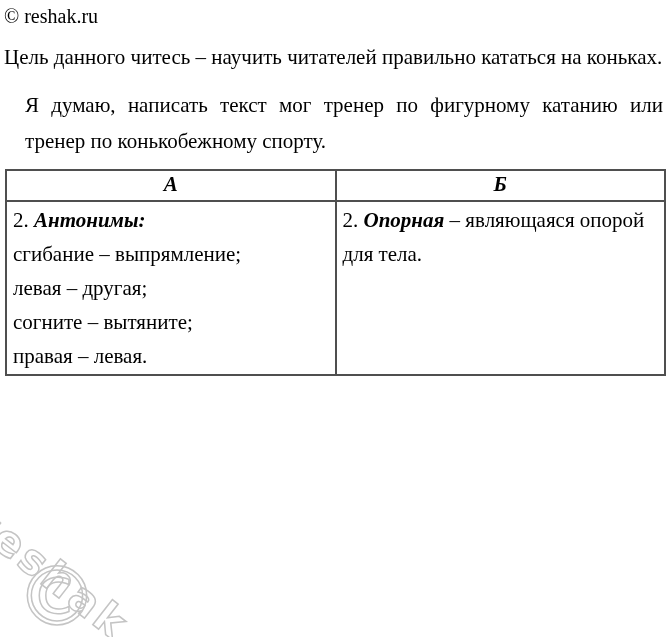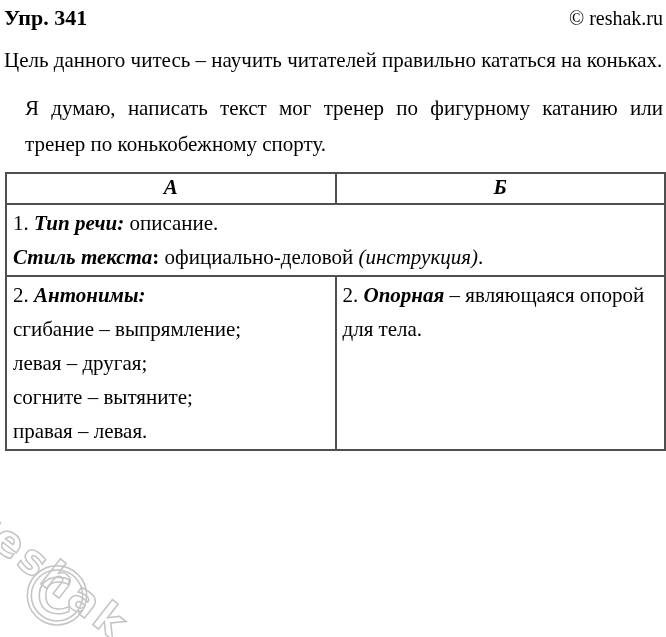--- a/index.html
+++ b/index.html
@@ -52,38 +52,31 @@
 </style>
 </head>
 <body>
 
 <div class="wm-text">reshak.ru</div>
 <div class="wm-copy">©</div>
 
 <div class="page">
 
   <div class="topbar">
-    <span class="ex-title">Упр. 341</span>
     <span class="copyright">© reshak.ru</span>
   </div>
 
   <p class="body-par">Цель данного читесь – научить читателей правильно кататься на коньках.</p>
   <p class="body-par">Я думаю, написать текст мог тренер по фигурному катанию или тренер по конькобежному спорту.</p>
 
   <table class="answers">
     <tbody>
         <tr>
       <th>А</th>
       <th>Б</th>
-    </tr>
-    <tr>
-      <td colspan="2">
-            <div class="tline"><span>1. </span><span class="bi">Тип речи:</span><span> описание.</span></div>
-            <div class="tline"><span class="bi">Стиль текста</span><span class="b">:</span><span> официально-деловой </span><span class="i">(инструкция)</span><span>.</span></div>
-          </td>
     </tr>
     <tr>
       <td>
             <div class="tline"><span>2. </span><span class="bi">Антонимы:</span></div>
             <div class="tline"><span>сгибание – выпрямление;</span></div>
             <div class="tline"><span>левая – другая;</span></div>
             <div class="tline"><span>согните – вытяните;</span></div>
             <div class="tline"><span>правая – левая.</span></div>
           </td>
       <td>

